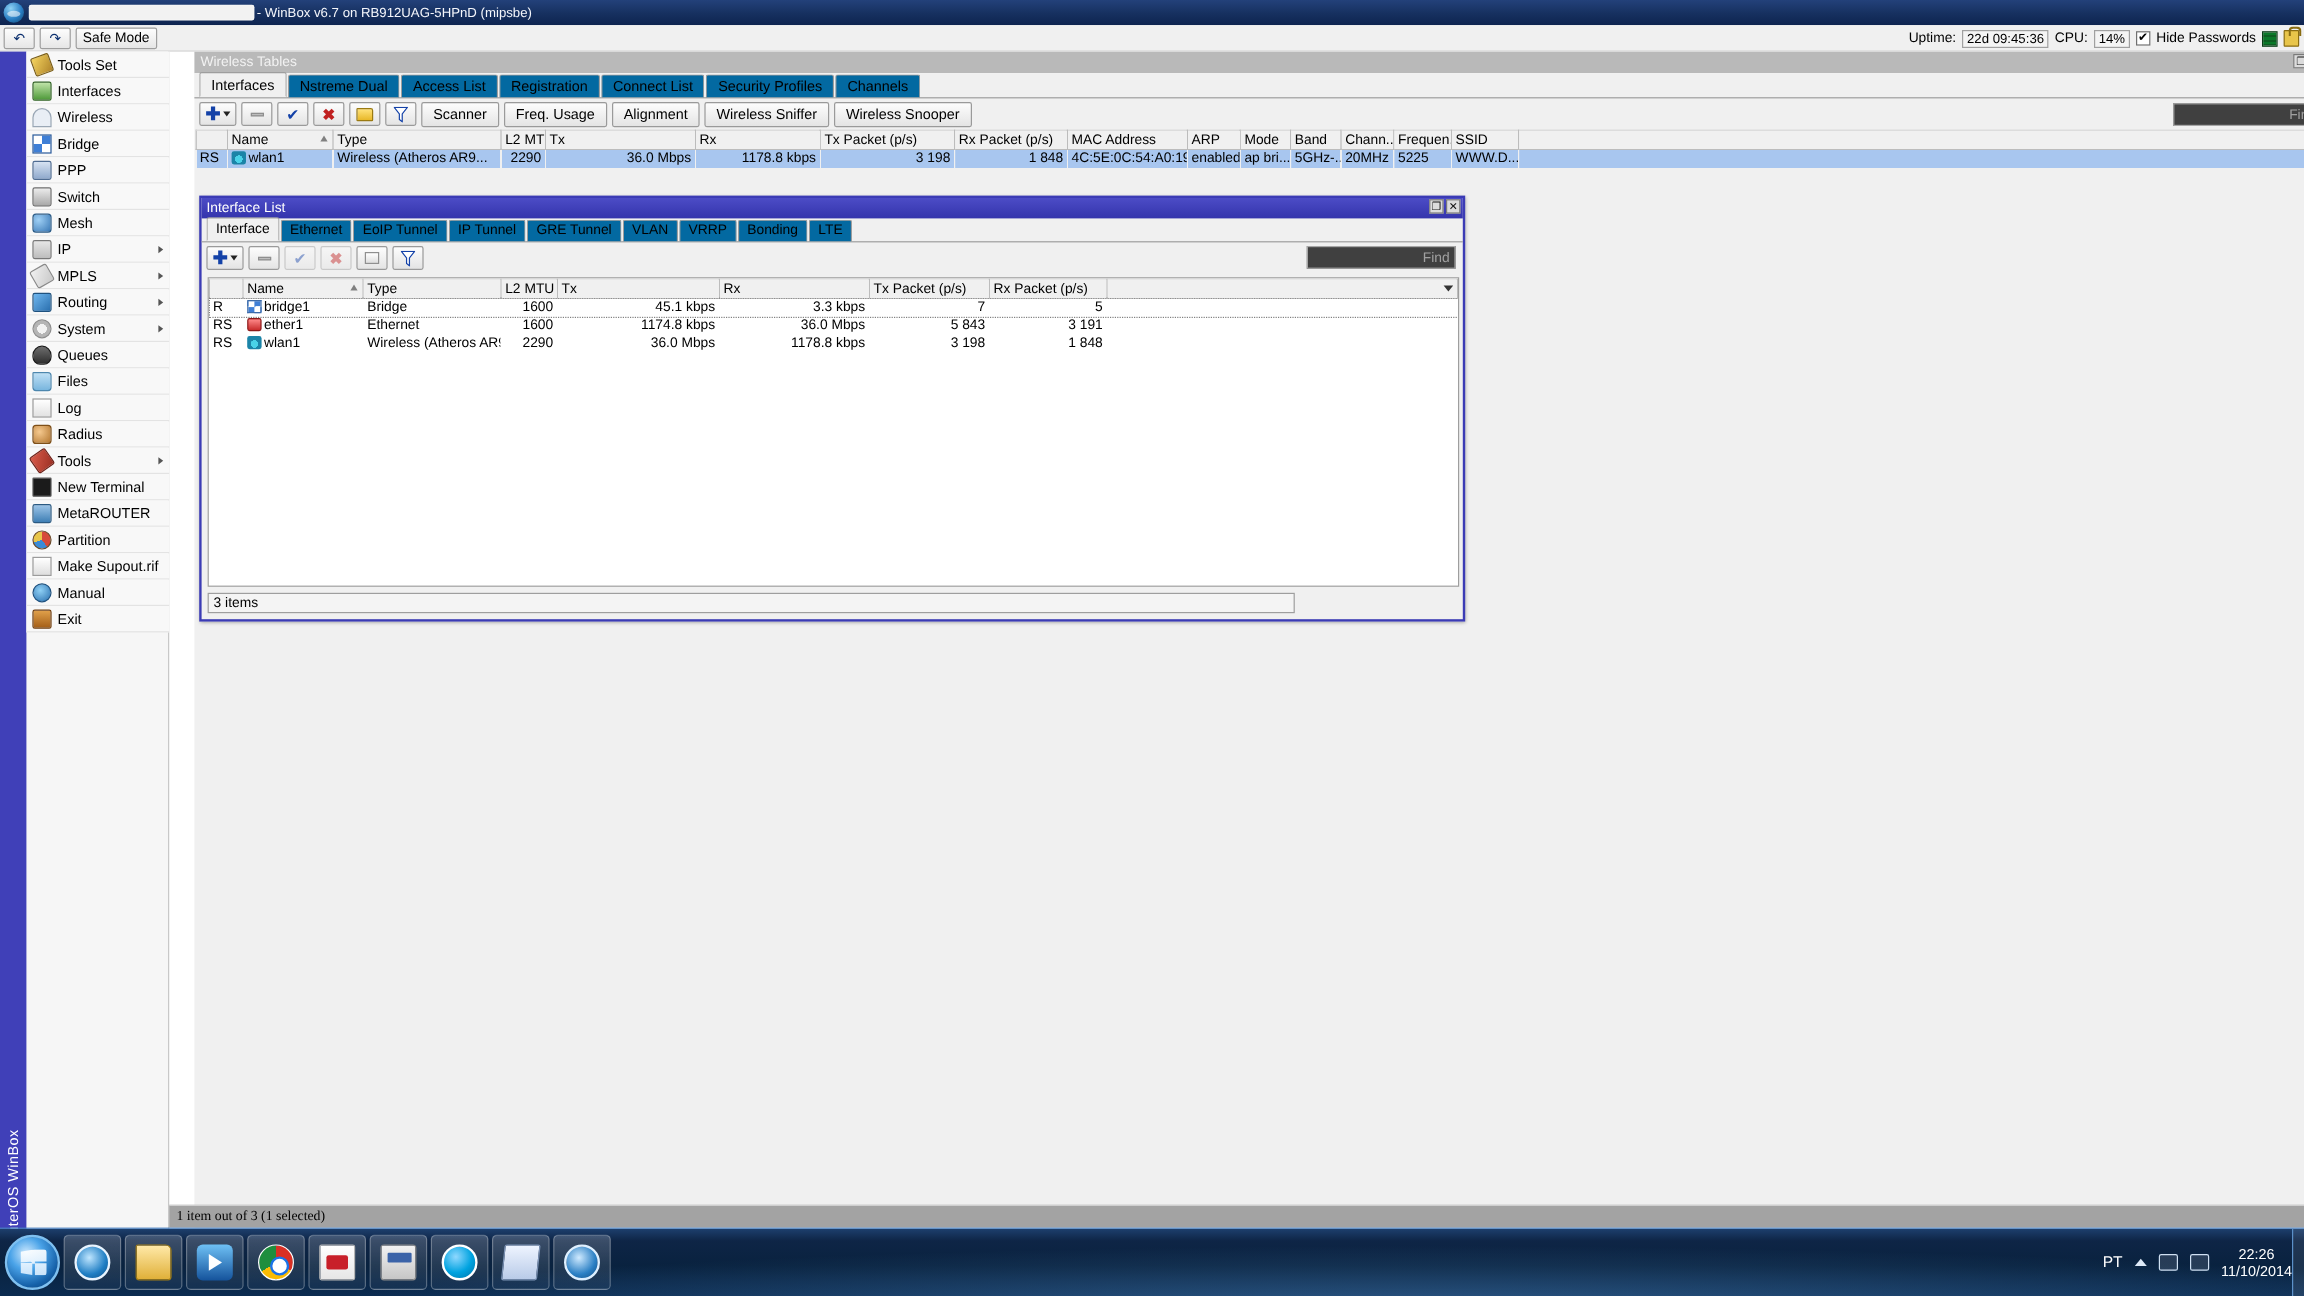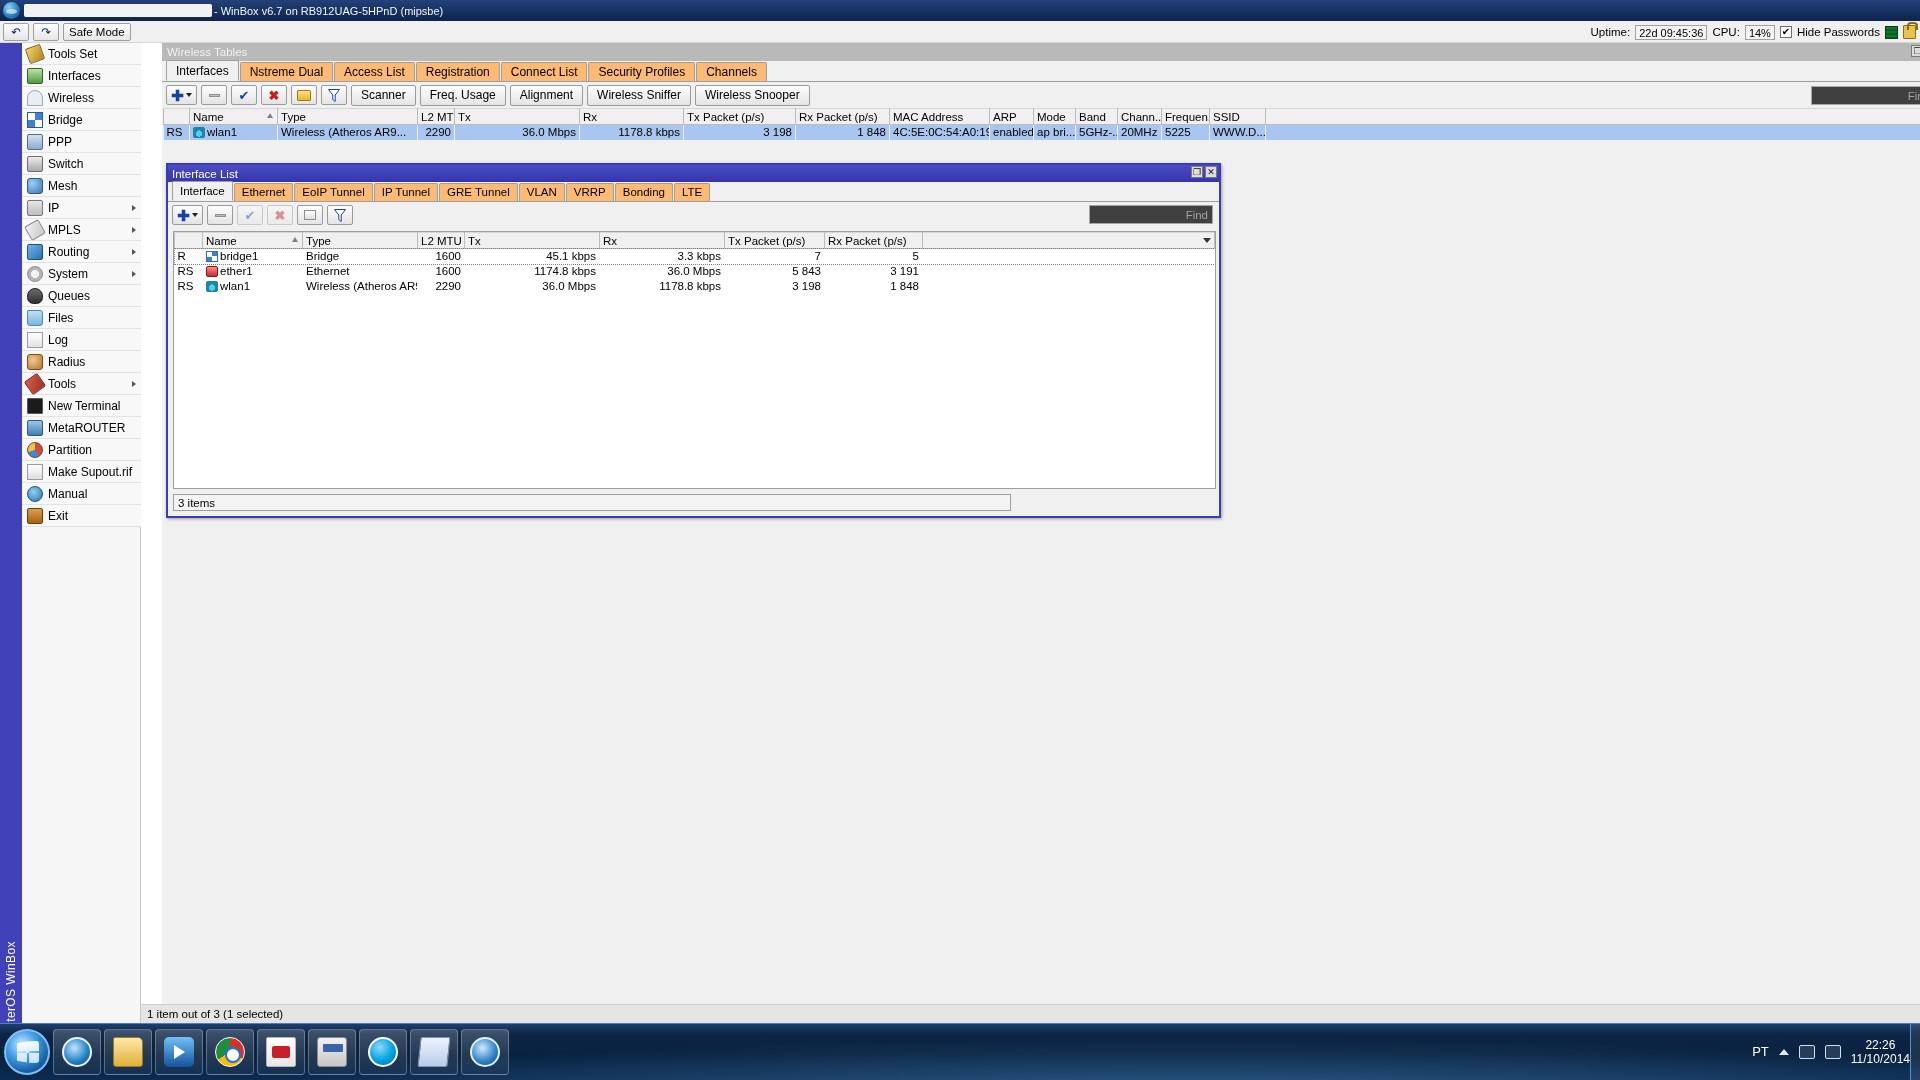--- a/index.html
+++ b/index.html
@@ -147,21 +147,21 @@
     width: 13px; height: 12px; background: #dcdcdc; border: 1px solid #7a7a7a;
     display: flex; align-items: center; justify-content: center; font-size: 9px;
     color: #111; line-height: 1;
   }
   .wt-body {
     position: absolute; left: 0; top: 18px; width: 1779px; height: 962px; background: #f0f0f0;
   }
   .tabstrip { display: flex; align-items: flex-end; height: 21px; padding-left: 4px; gap: 1px; border-bottom: 1px solid #9e9e9e; background: #f0f0f0;}
   .tab {
     padding: 0 9px; height: 19px; line-height: 18px; font-size: 12px;
-    background: #fdba74; border: 1px solid #9e9e9e; border-bottom: none;
+    background: #0369a1; border: 1px solid #9e9e9e; border-bottom: none;
     border-radius: 2px 2px 0 0; color: #000; cursor: default;
   }
   .tab.active { background: #f0f0f0; height: 21px; line-height: 20px; position: relative; z-index: 2; border-bottom: 1px solid #f0f0f0; }
   
   .wbar { display: flex; align-items: center; gap: 4px; height: 26px; padding: 3px 4px; position: relative;}
   .ibtn {
     width: 26px; height: 20px; background: linear-gradient(to bottom,#fdfdfd,#e4e4e4);
     border: 1px solid #9a9a9a; border-radius: 2px; display: flex; align-items: center;
     justify-content: center; position: relative; cursor: default;
   }
@@ -217,30 +217,30 @@
   .dlg-title .btns { position: absolute; right: 2px; top: 1px; display: flex; gap: 2px; }
   .dlg-title .btns .winbtn { width: 12px; height: 12px; background: #dcdcdc; }
   .dlg-tabs { display: flex; align-items: flex-end; height: 20px; padding-left: 4px; gap: 1px; border-bottom: 1px solid #9e9e9e;}
   .dlg-tabs .tab { font-size: 11.5px; padding: 0 7px; height: 18px; line-height: 17px;}
   .dlg-tabs .tab.active { height: 20px; line-height: 19px; }
   .dlg-grid-wrap {
     position: absolute; left: 5px; top: 66px; width: 1043px; height: 258px;
     background: #ffffff; border: 1px solid #9e9e9e; overflow: hidden;
   }
   .dlg-status {
-    position: absolute; left: 5px; bottom: 5px; width: 838px; height: 17px;
+    position: absolute; left: 5px; bottom: 5px; width: 906px; height: 17px;
     border: 1px solid #9e9e9e; background: #f4f4f4; font-size: 11.5px;
     display: flex; align-items: center; padding-left: 4px;
   }
   .dlg-find { right: 6px; top: 3px; }
   
   .appstatus {
     position: absolute; left: 141px; bottom: 57px; width: 1779px; height: 19px;
-    background: #e5e5e5; border-top: 1px solid #cfcfcf; font-size: 11.5px;
-    display: flex; align-items: center; padding-left: 6px; color: #000;
+    background: #a3a3a3; border-top: 1px solid #cfcfcf; font-size: 11.5px;
+    display: flex; align-items: center; padding-left: 6px; color: #000; font-family: Liberation Serif, serif;
   }
   
   .taskbar {
     position: absolute; left: 0; bottom: 0; width: 1920px; height: 57px;
     background: linear-gradient(to bottom,#1d3f6d 0%,#0e2546 18%,#09223f 55%,#0b2b50 100%);
     border-top: 1px solid #4a80c0;
     display: flex; align-items: center; overflow: hidden;
   }
   .taskbar::after {
     content:""; position: absolute; left: 0; bottom: 0; width: 1920px; height: 57px;

